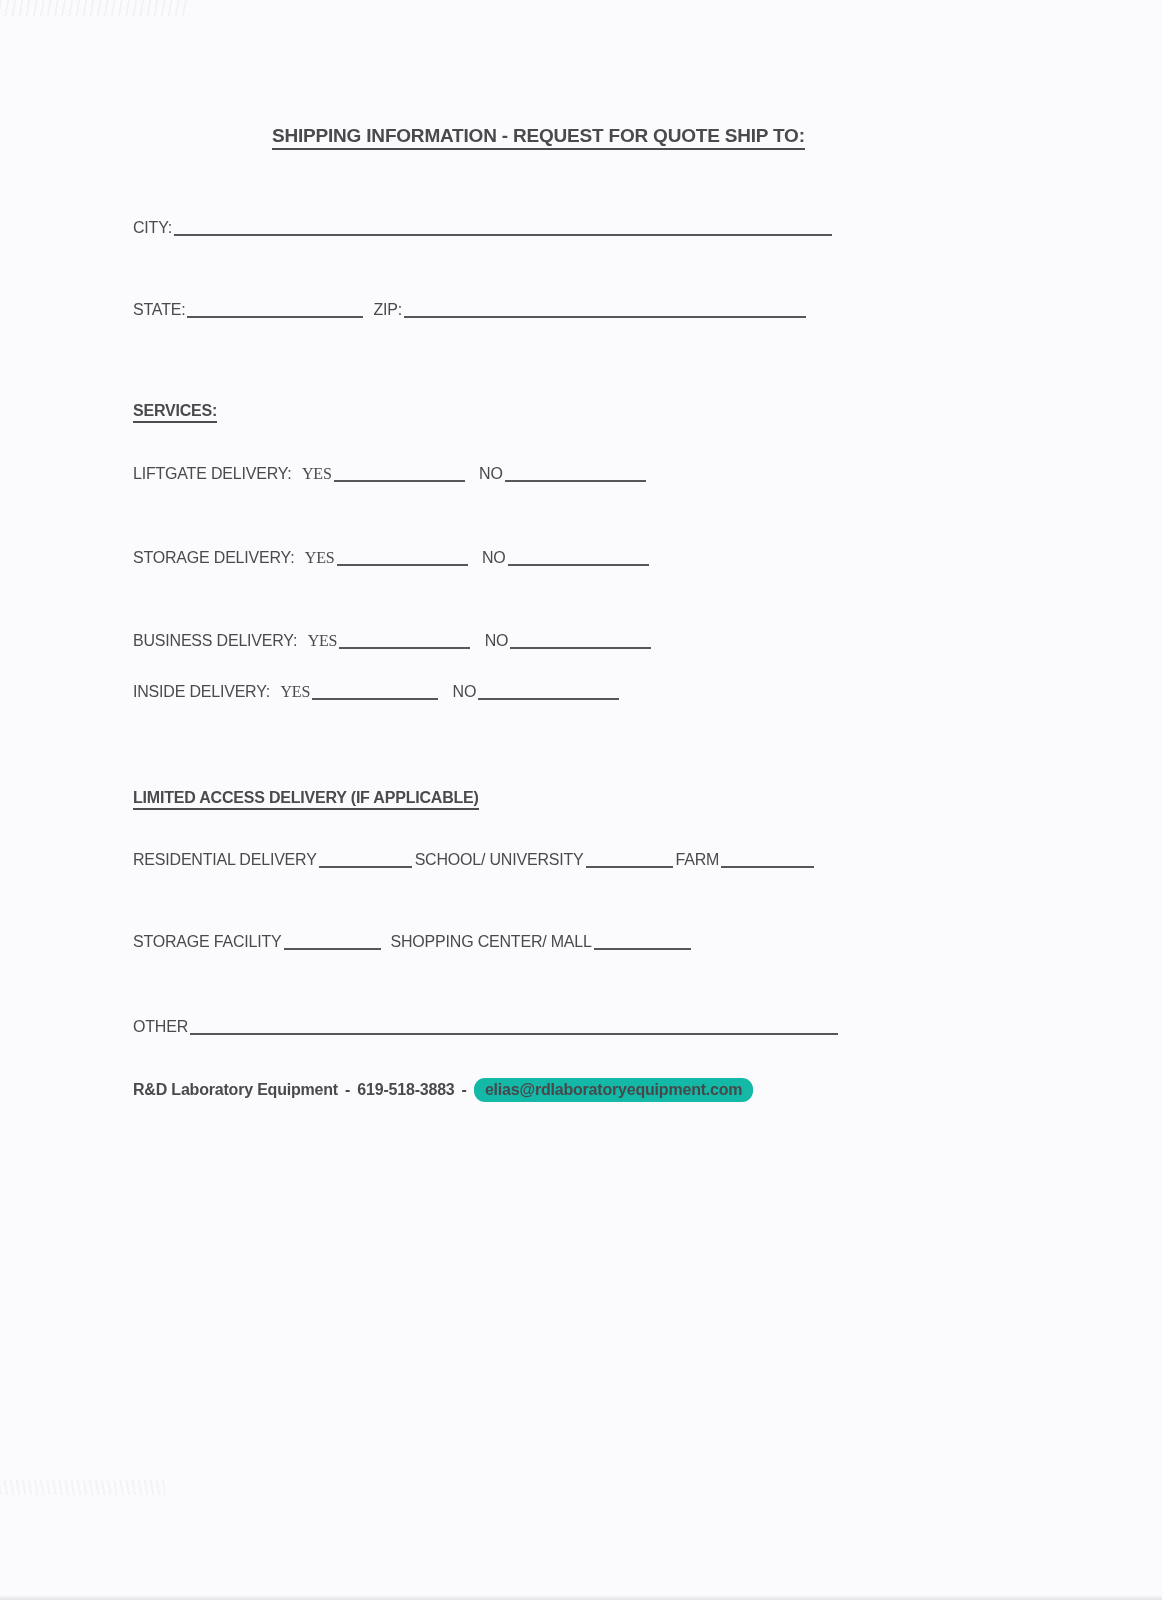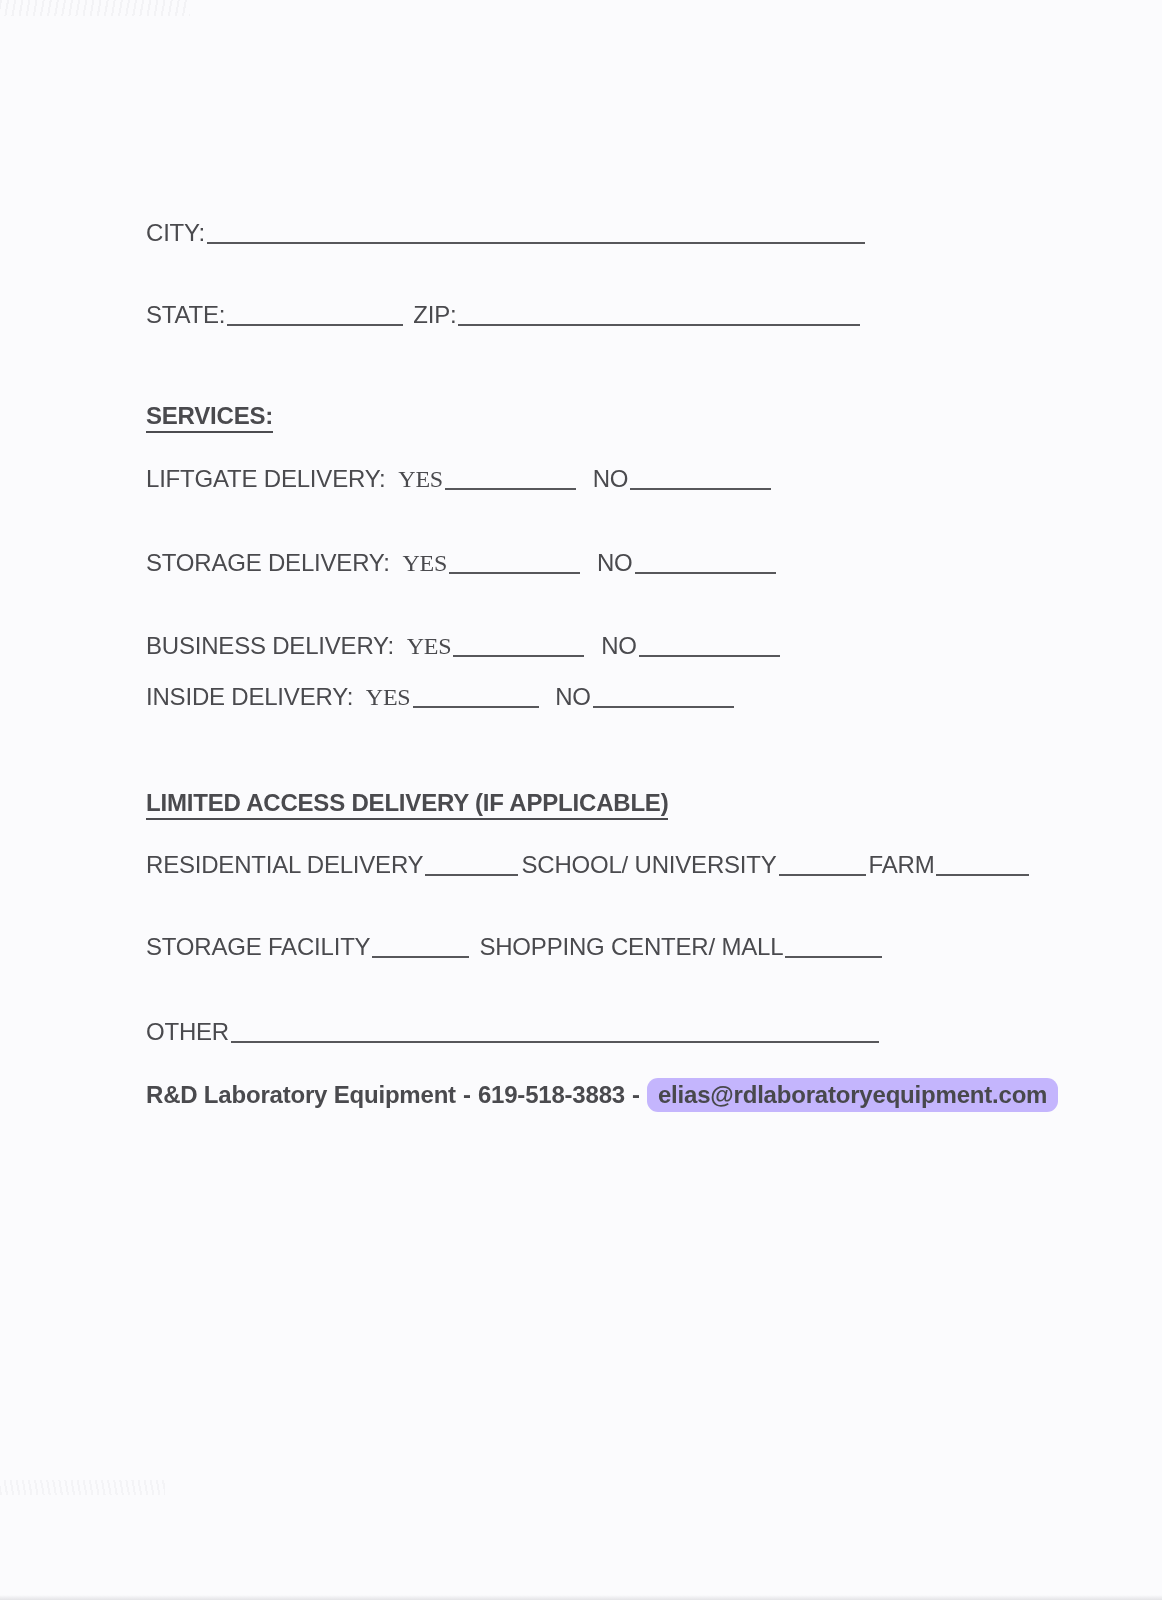--- a/index.html
+++ b/index.html
@@ -14,21 +14,21 @@
   }
   
   .smudge{position:absolute;pointer-events:none;opacity:.5;}
   .smudge.tl{left:0;top:0;width:190px;height:16px;
     background:repeating-linear-gradient(100deg,rgba(160,160,170,.18) 0 2px,rgba(0,0,0,0) 2px 7px);}
   .smudge.ml{left:0;top:1480px;width:165px;height:15px;
     background:repeating-linear-gradient(80deg,rgba(160,160,170,.16) 0 2px,rgba(0,0,0,0) 2px 6px);}
   .edge-bottom{position:absolute;left:0;bottom:0;width:100%;height:5px;
     background:linear-gradient(to bottom,rgba(0,0,0,0),rgba(120,120,128,.18));pointer-events:none;}
 
-  .row{position:absolute;left:146px;white-space:nowrap;font-size:24px;line-height:1.05;}
+  .row{position:absolute;left:133px;white-space:nowrap;font-size:16px;line-height:1.05;}
   .lbl{letter-spacing:-0.2px;}
   .bold{font-weight:bold;}
   .uline{border-bottom:2px solid #4c4c50;padding-bottom:2px;}
 
   .title-row{left:272px;top:126px;font-size:19px;}
   .title-row .lbl{letter-spacing:-0.2px;}
 
   .blank{
     display:inline-block;
     height:1em;
@@ -49,35 +49,38 @@
   .w-other{width:648px;}
 
   .gap-s{margin-left:6px;font-family:Liberation Serif, serif;}
   .gap-m{margin-left:10px;}
 
   .note-row{top:706px;font-weight:bold;letter-spacing:-0.2px;}
 
   .footer-row{top:1082px;font-weight:bold;}
   .footer-row .sep{margin:0 7px;}
   .email-pill{
-    background:#c4b5fd;
+    background:#14b8a6;
     border-radius:11px;
     padding:3px 11px 4px 11px;
     color:#48484c;
   }
 </style>
 </head>
 <body>
 
 <div class="sheet">
 
   <div class="smudge tl"></div>
   <div class="smudge ml"></div>
   <div class="edge-bottom"></div>
 
+  <div class="row title-row">
+    <span class="lbl bold uline">SHIPPING INFORMATION - REQUEST FOR QUOTE SHIP TO:</span>
+  </div>
 
   <div class="row" style="top:215px">
     <span class="lbl">CITY:</span><span class="blank w-city"></span>
   </div>
 
   <div class="row" style="top:297px">
     <span class="lbl">STATE:</span><span class="blank w-state"></span><span class="lbl gap-m">ZIP:</span><span class="blank w-zip"></span>
   </div>
 
   <div class="row" style="top:403px">

